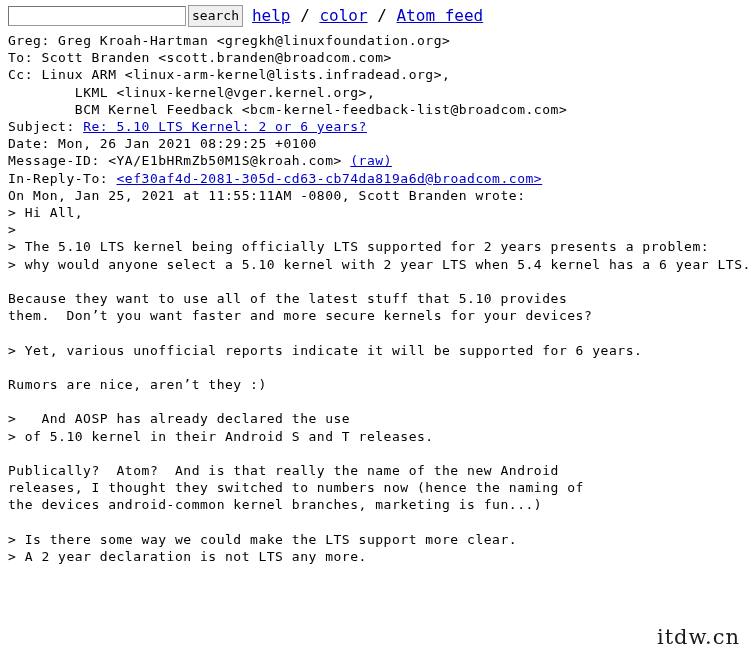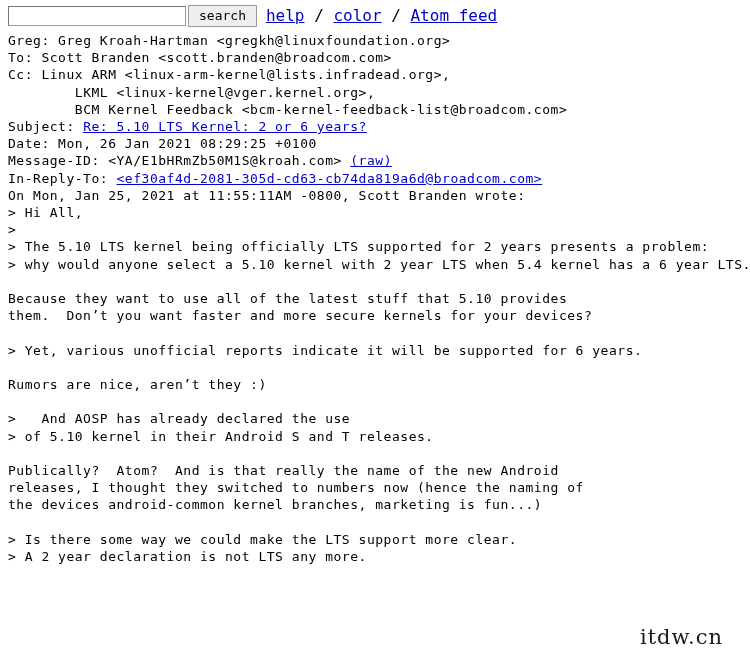--- a/index.html
+++ b/index.html
@@ -54,21 +54,21 @@
     background: #ffffff;
     font-family: "DejaVu Sans Mono", "Liberation Mono", monospace;
     font-size: 13px;
     padding: 1px 3px;
     outline: none;
     color: #000;
   }
   .search-button {
     margin-left: 2px;
     height: 22px;
-    padding: 0 10px;
+    padding: 0 3px;
     box-sizing: border-box;
     border: 1px solid #9a9a9a;
     background: #efefef;
     font-family: "DejaVu Sans Mono", "Liberation Mono", monospace;
     font-size: 13px;
     color: #000;
     cursor: pointer;
     line-height: 20px;
   }
   .navlinks {
@@ -95,21 +95,21 @@
   }
   pre.msg a {
     color: #0000cc;
     text-decoration: underline;
   }
   .headers-block { margin-top: 10px; }
 
   
   .watermark {
     position: absolute;
-    right: 27px;
+    right: 10px;
     bottom: 5px;
     font-family: "DejaVu Serif", "Liberation Serif", serif;
     font-size: 21px;
     color: #1a1a1a;
     letter-spacing: 1px;
     white-space: pre;
   }
 </style>
 </head>
 <body>

